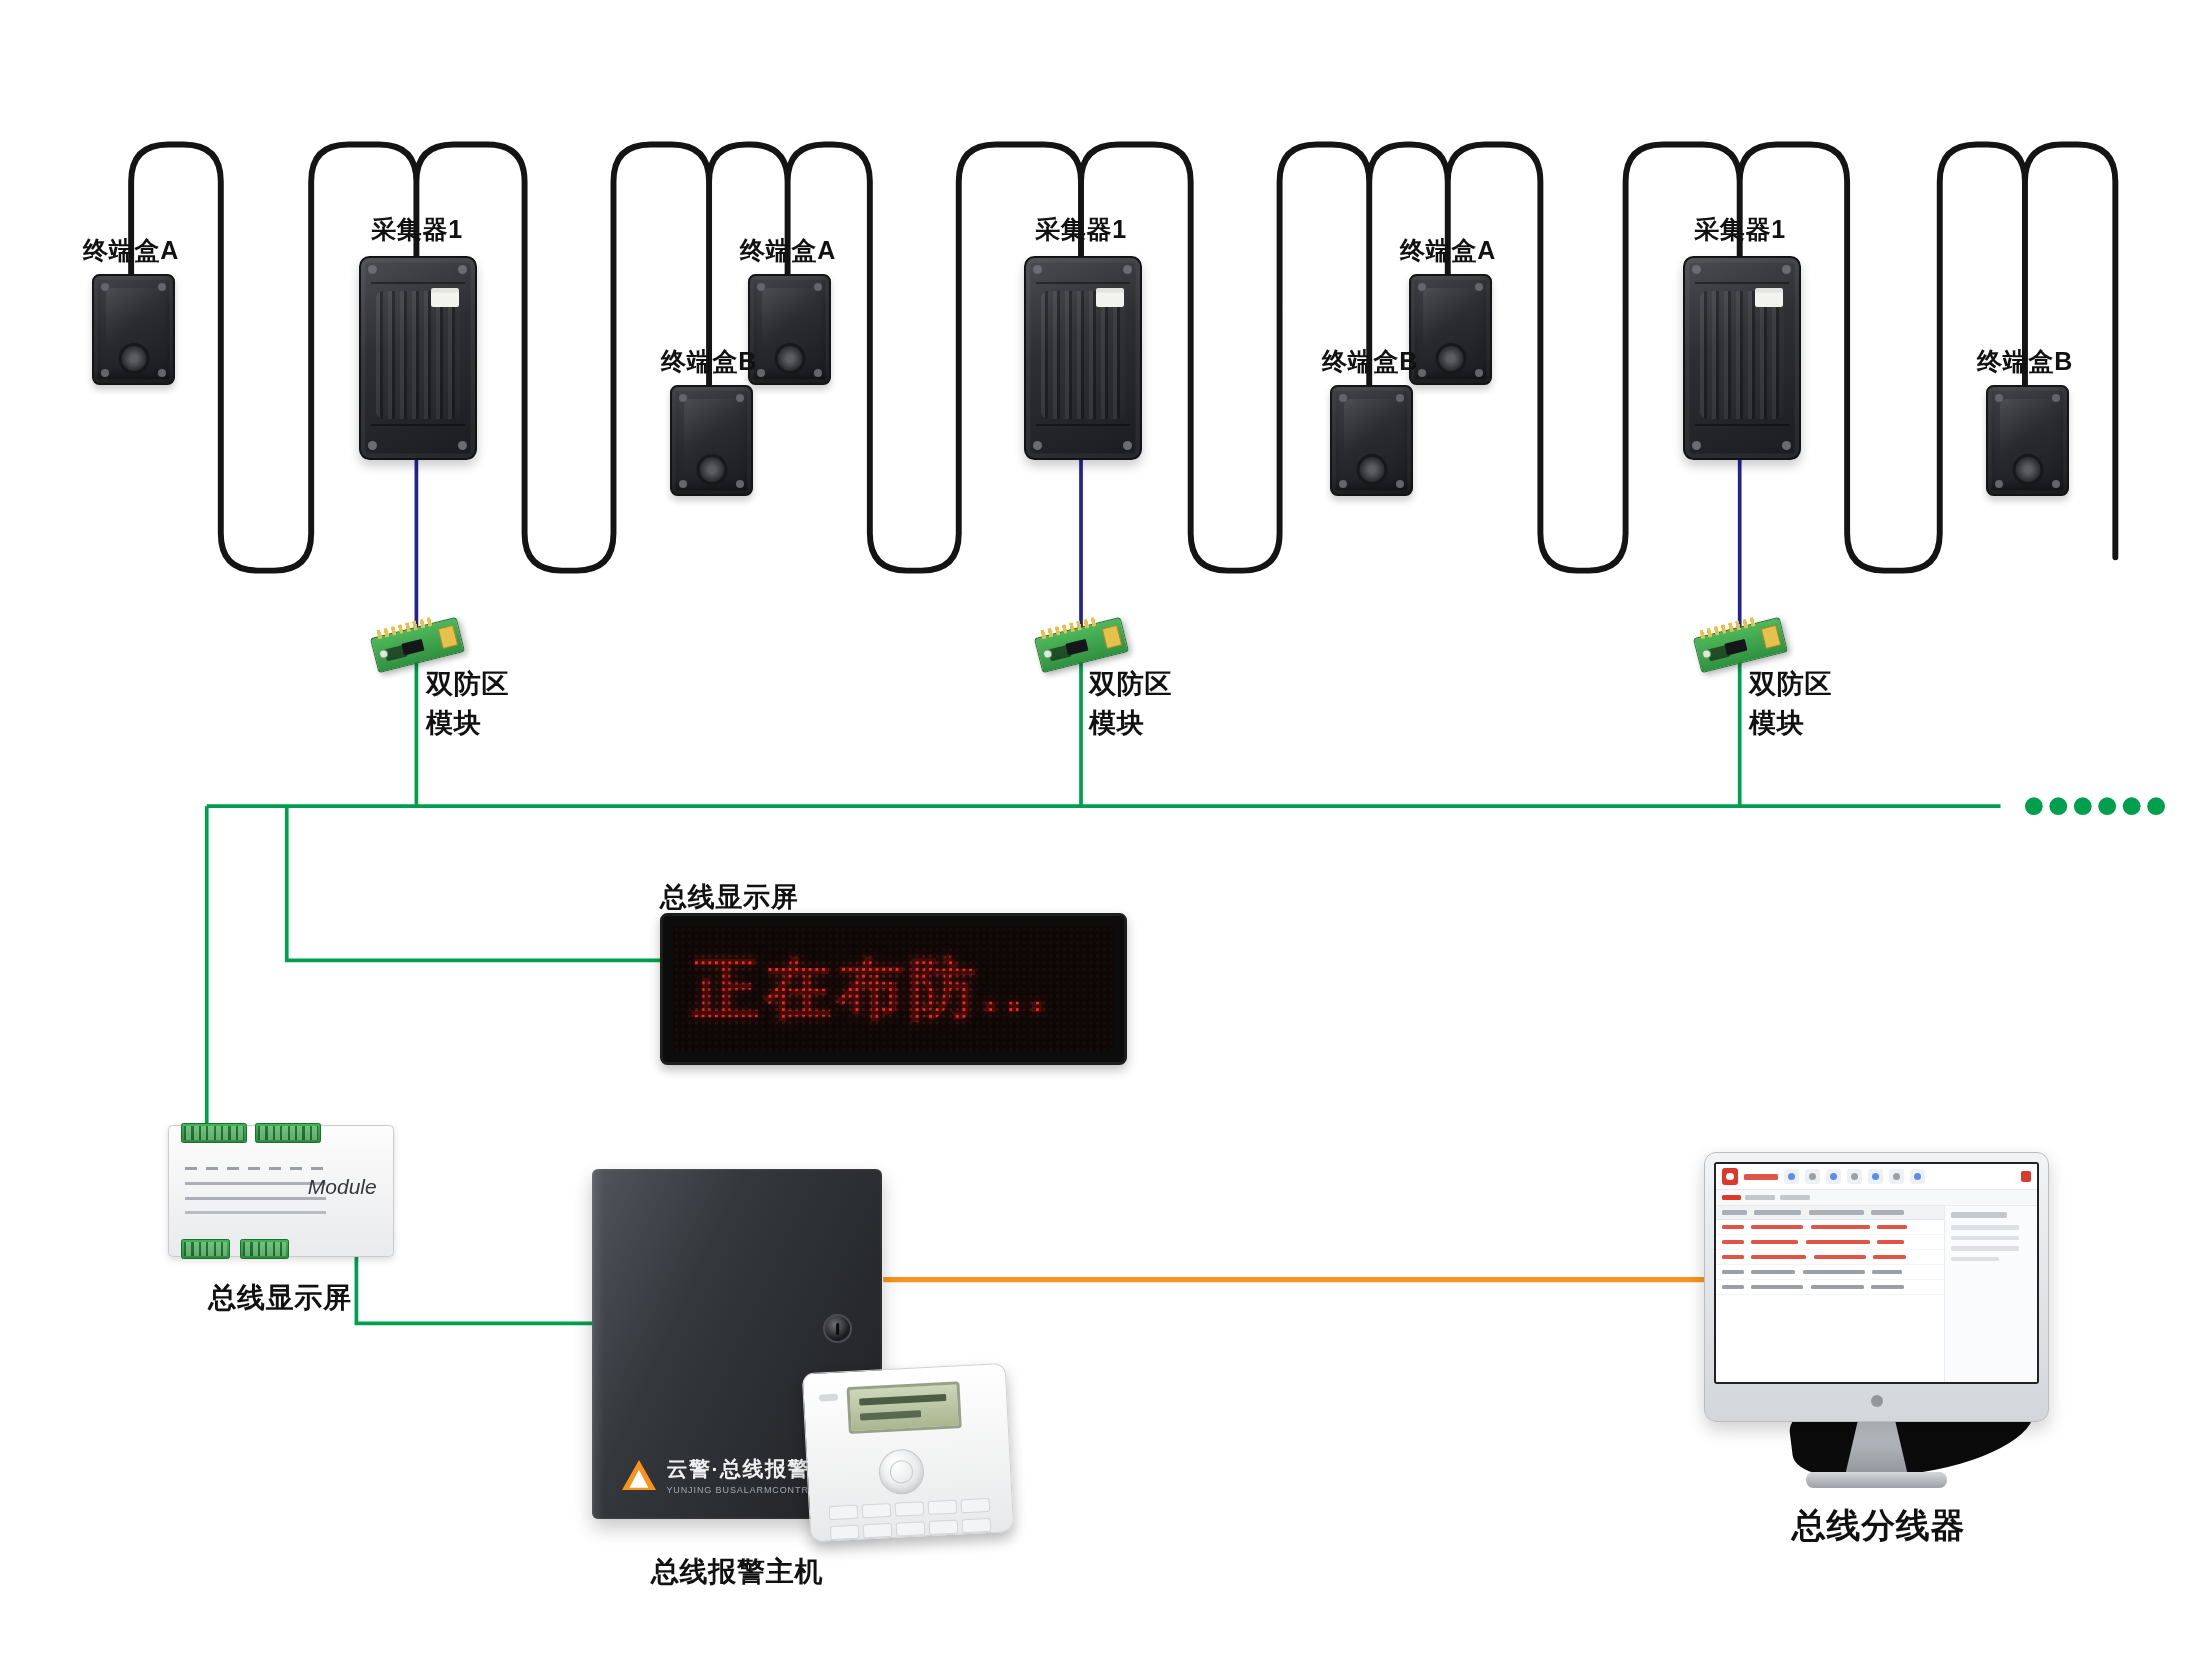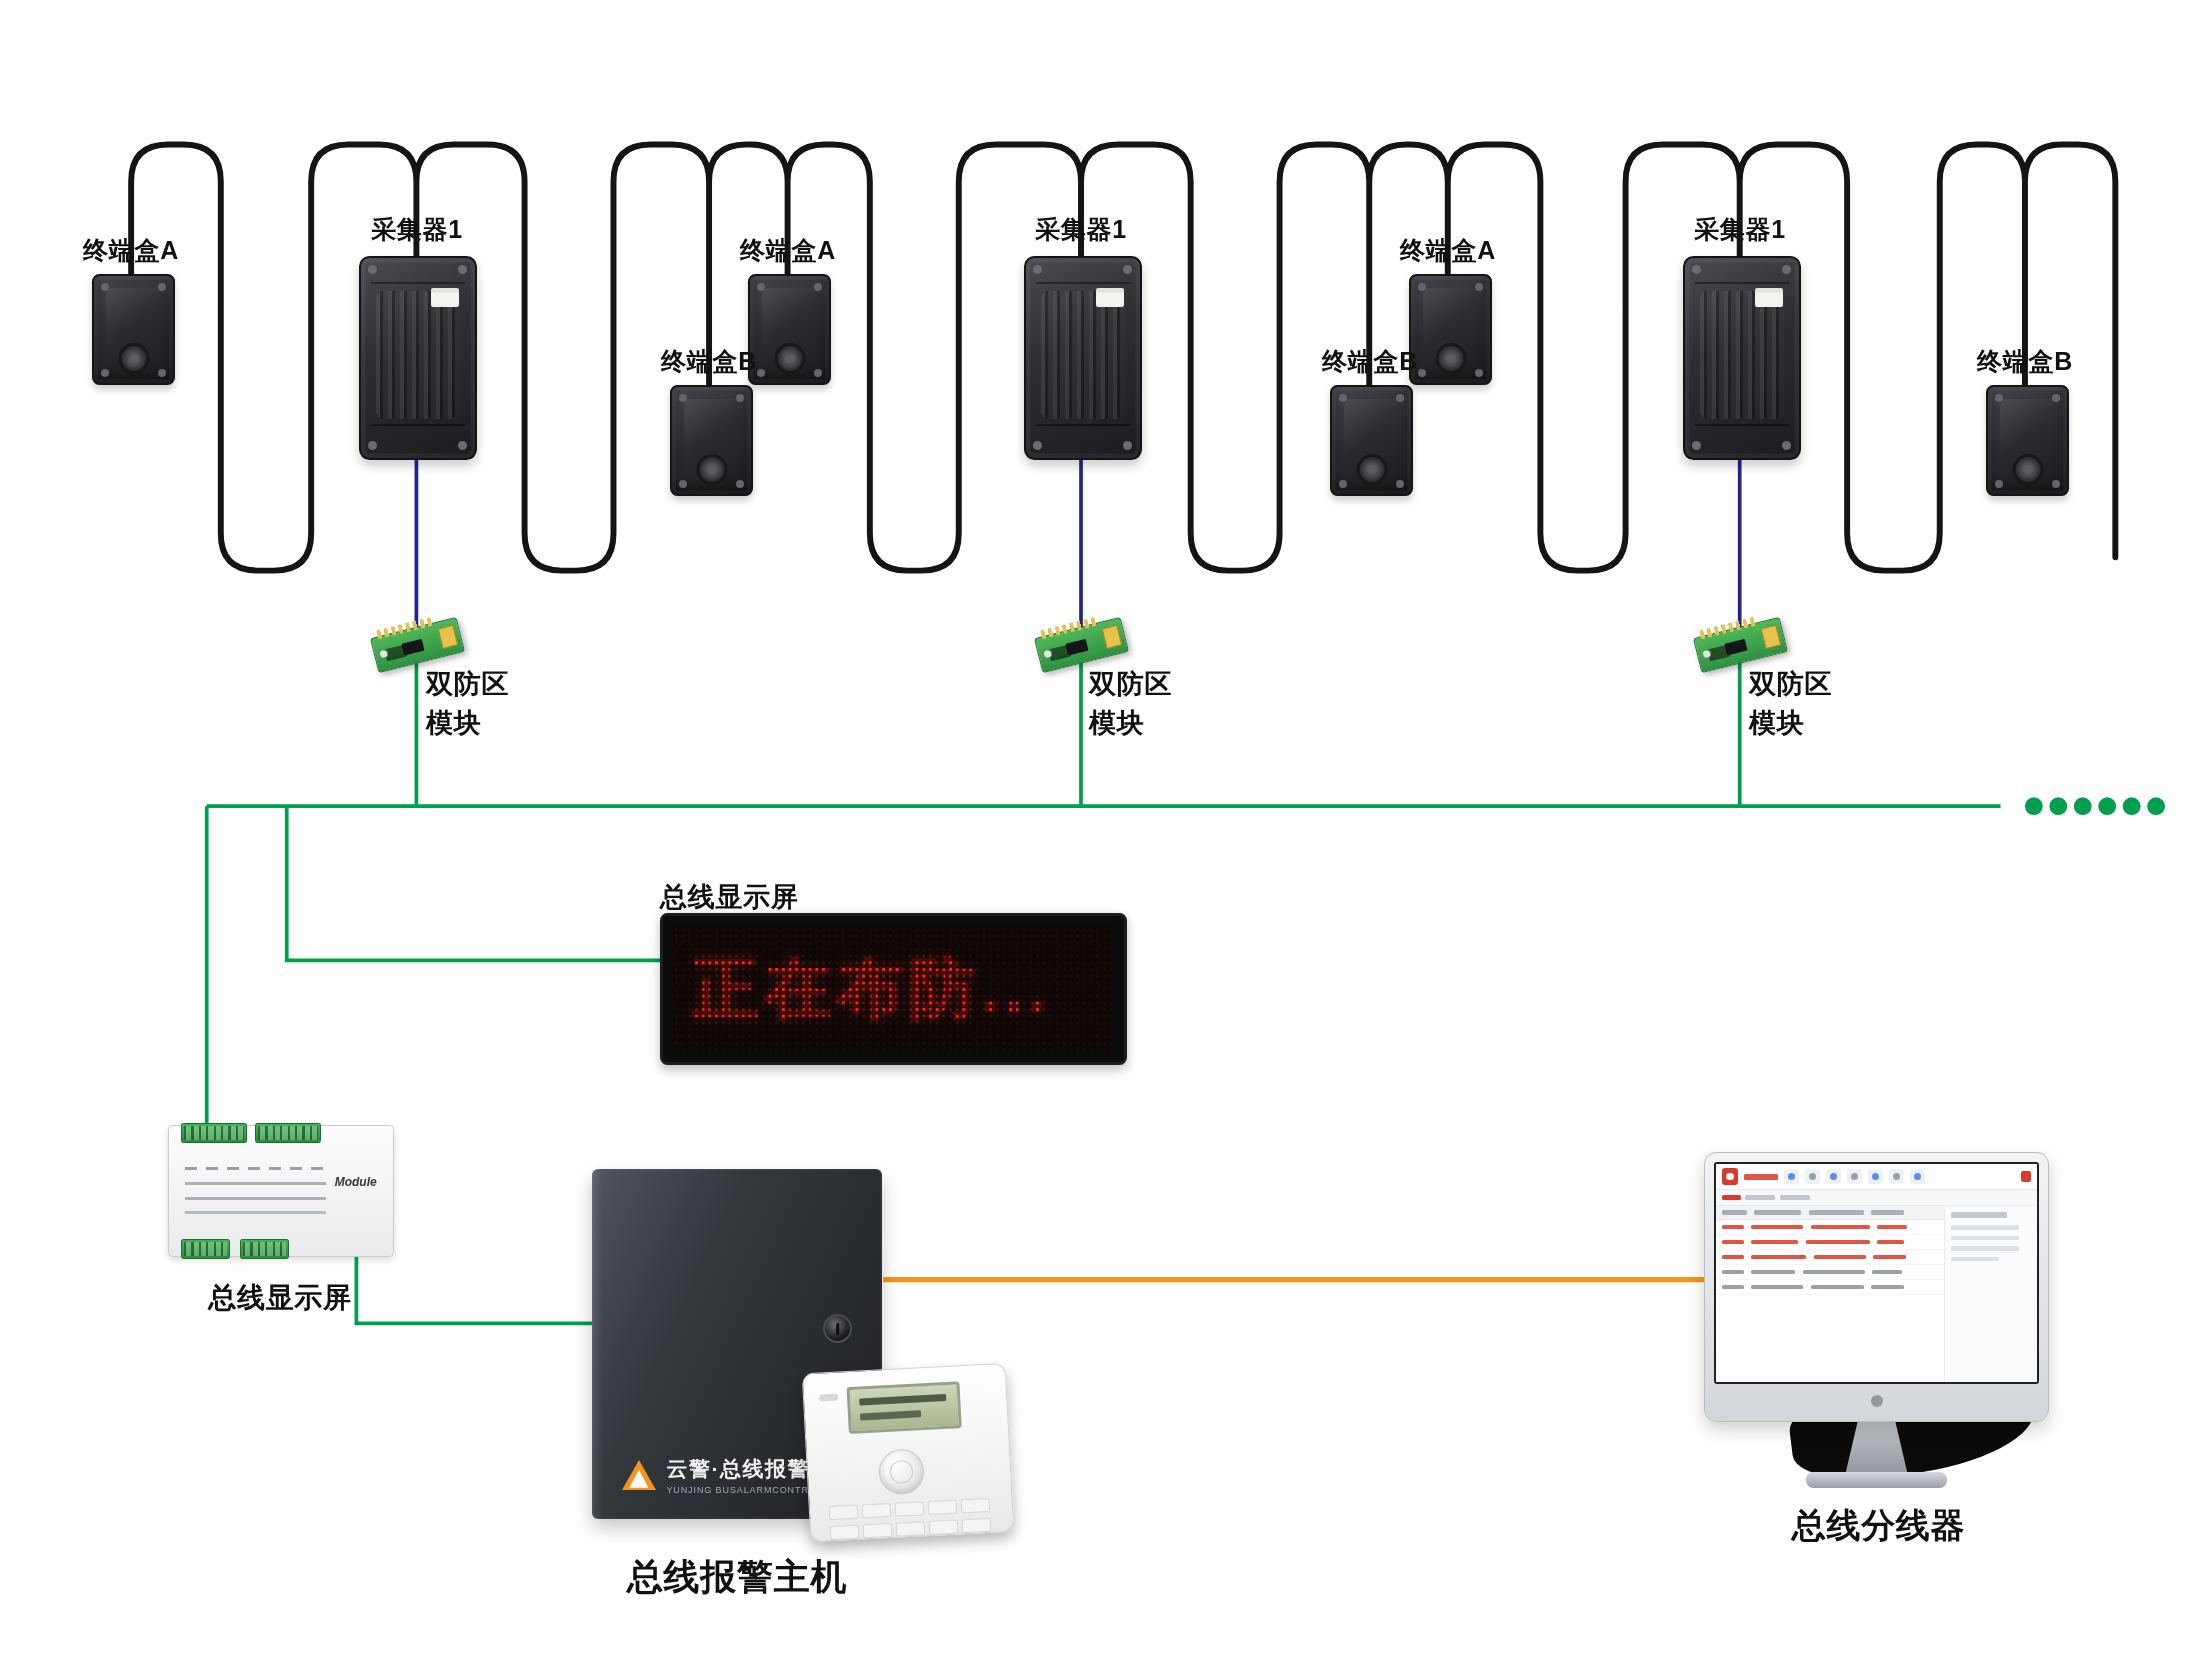--- a/index.html
+++ b/index.html
@@ -63,21 +63,21 @@
   
   .splitter{width:224px;height:130px;border-radius:4.4px;
         background:linear-gradient(180deg,#fdfdfd,#e9eaec);border:1.5px solid #c9cbce;
         box-shadow:0 3px 7.4px rgba(0,0,0,0.14);}
   .term{position:absolute;height:18px;background:linear-gradient(180deg,#43b257,#2c8c3d);border:1.5px solid #1e6f2e;border-radius:2.2px;}
   .term::before{content:"";position:absolute;inset:2.2px;
         background:repeating-linear-gradient(90deg,rgba(20,60,25,0.5) 0 2.2px,rgba(255,255,255,0.25) 2.2px 7.4px);}
   .splitter .rows{position:absolute;left:16.3px;top:41px;width:141px;height:3px;
         background:repeating-linear-gradient(90deg,#9aa0a6 0 12px,transparent 12px 21px);
         box-shadow:0 15px 0 #aab0b6, 0 30px 0 #aab0b6, 0 44px 0 #b6bcc2;}
-  .splitter .module-text{position:absolute;right:16.3px;top:49px;font-size:12px;font-weight:700;font-style:italic;color:#34373b;}
+  .splitter .module-text{position:absolute;right:16.3px;top:49px;font-size:21px;font-weight:400;font-style:italic;color:#34373b;}
 
   
   .host{width:290px;height:350px;border-radius:6px;
         background:linear-gradient(115deg,#51555c 0%,#34373c 35%,#1e2023 100%);
         box-shadow:inset 0 0 0 1.5px rgba(255,255,255,0.05), 0 9px 19px rgba(0,0,0,0.22);}
   .host::after{content:"";position:absolute;left:0;top:0;bottom:0;width:12px;border-radius:6px 0 0 6px;
         background:linear-gradient(90deg,rgba(255,255,255,0.10),rgba(255,255,255,0));}
   .keyhole{position:absolute;right:30px;top:145px;width:25px;height:25px;border-radius:50%;
         background:radial-gradient(circle at 40% 35%,#6c6f74 0%,#1a1b1d 65%);border:2.2px solid #4a4d52;}
   .keyhole::after{content:"";position:absolute;left:50%;top:6.7px;transform:translateX(-50%);width:3.7px;height:12px;background:#0a0a0b;border-radius:2.2px;}
@@ -307,21 +307,21 @@
         <span></span>
         <span></span>
         <span></span>
       <span></span>
         <span></span>
         <span></span>
         <span></span>
         <span></span>
     </span>
   </div>
-  <div class="dev-label" style="left:592px;top:1553px;width:290px;font-size:36px;">总线报警主机</div>
+  <div class="dev-label" style="left:592px;top:1553px;width:290px;font-size:28px;">总线报警主机</div>
 
 
   <div class="dev stand-shadow" style="left:1790px;top:1380px;"></div>
   <div class="dev mon-stand" style="left:1832px;top:1417px;"></div>
   <div class="dev mon-base" style="left:1806px;top:1472px;"></div>
   <div class="dev mon" style="left:1704px;top:1152px;">
     <div class="mon-display">
       <div class="scr-top">
         <span class="scr-logo"></span>
         <span class="scr-logo-text"></span>

